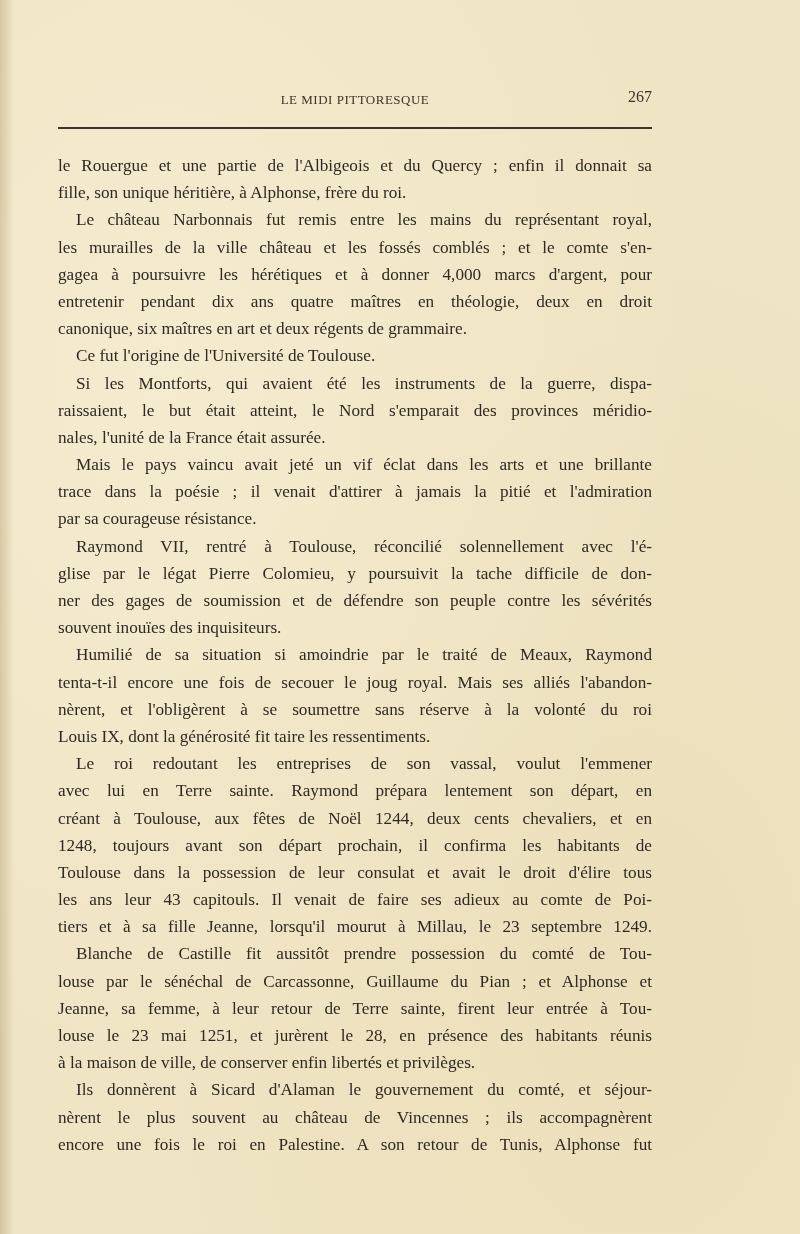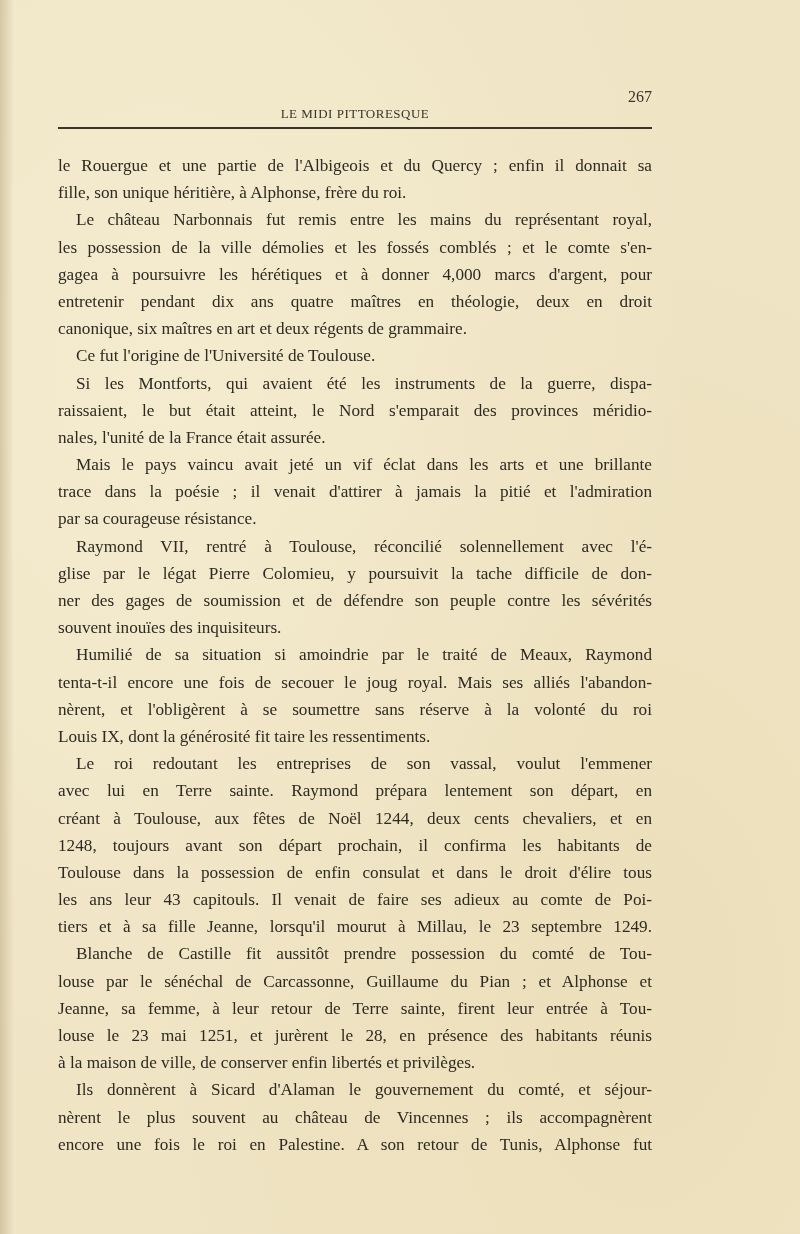--- a/index.html
+++ b/index.html
@@ -33,21 +33,20 @@
     }
     .running-title {
       position: absolute;
       left: 0;
       right: 0;
       top: 4px;
       text-align: center;
       font-size: 13px;
       letter-spacing: 0.5px;
       color: #3a342a;
-      margin-top: 14px;
     }
     .page-number {
       position: absolute;
       right: 0;
       top: 0;
       font-size: 16px;
       color: #3a342a;
     }
     .rule {
       position: absolute;
@@ -88,21 +87,21 @@
   <div class="running-title">LE MIDI PITTORESQUE</div>
   <div class="page-number">267</div>
 </div>
 
 <div class="rule"></div>
 
 <div class="body-text" id="body-text">
     <span class="line">le Rouergue et une partie de l'Albigeois et du Quercy ; enfin il donnait sa</span>
     <span class="line last">fille, son unique héritière, à Alphonse, frère du roi.</span>
     <span class="line indent">Le château Narbonnais fut remis entre les mains du représentant royal,</span>
-    <span class="line">les possession de la ville démolies et les fossés comblés ; et le comte s'en-</span>
+    <span class="line">les murailles de la ville château et les fossés comblés ; et le comte s'en-</span>
     <span class="line">gagea à poursuivre les hérétiques et à donner 4,000 marcs d'argent, pour</span>
     <span class="line">entretenir pendant dix ans quatre maîtres en théologie, deux en droit</span>
     <span class="line last">canonique, six maîtres en art et deux régents de grammaire.</span>
     <span class="line indent last">Ce fut l'origine de l'Université de Toulouse.</span>
     <span class="line indent">Si les Montforts, qui avaient été les instruments de la guerre, dispa-</span>
     <span class="line">raissaient, le but était atteint, le Nord s'emparait des provinces méridio-</span>
     <span class="line last">nales, l'unité de la France était assurée.</span>
     <span class="line indent">Mais le pays vaincu avait jeté un vif éclat dans les arts et une brillante</span>
     <span class="line">trace dans la poésie ; il venait d'attirer à jamais la pitié et l'admiration</span>
     <span class="line last">par sa courageuse résistance.</span>
@@ -111,21 +110,21 @@
     <span class="line">ner des gages de soumission et de défendre son peuple contre les sévérités</span>
     <span class="line last">souvent inouïes des inquisiteurs.</span>
     <span class="line indent">Humilié de sa situation si amoindrie par le traité de Meaux, Raymond</span>
     <span class="line">tenta-t-il encore une fois de secouer le joug royal. Mais ses alliés l'abandon-</span>
     <span class="line">nèrent, et l'obligèrent à se soumettre sans réserve à la volonté du roi</span>
     <span class="line last">Louis IX, dont la générosité fit taire les ressentiments.</span>
     <span class="line indent">Le roi redoutant les entreprises de son vassal, voulut l'emmener</span>
     <span class="line">avec lui en Terre sainte. Raymond prépara lentement son départ, en</span>
     <span class="line">créant à Toulouse, aux fêtes de Noël 1244, deux cents chevaliers, et en</span>
     <span class="line">1248, toujours avant son départ prochain, il confirma les habitants de</span>
-    <span class="line">Toulouse dans la possession de enfin consulat et dans le droit d'élire tous</span>
+    <span class="line">Toulouse dans la possession de leur consulat et avait le droit d'élire tous</span>
     <span class="line">les ans leur 43 capitouls. Il venait de faire ses adieux au comte de Poi-</span>
     <span class="line">tiers et à sa fille Jeanne, lorsqu'il mourut à Millau, le 23 septembre 1249.</span>
     <span class="line indent">Blanche de Castille fit aussitôt prendre possession du comté de Tou-</span>
     <span class="line">louse par le sénéchal de Carcassonne, Guillaume du Pian ; et Alphonse et</span>
     <span class="line">Jeanne, sa femme, à leur retour de Terre sainte, firent leur entrée à Tou-</span>
     <span class="line">louse le 23 mai 1251, et jurèrent le 28, en présence des habitants réunis</span>
     <span class="line last">à la maison de ville, de conserver enfin libertés et privilèges.</span>
     <span class="line indent">Ils donnèrent à Sicard d'Alaman le gouvernement du comté, et séjour-</span>
     <span class="line">nèrent le plus souvent au château de Vincennes ; ils accompagnèrent</span>
     <span class="line">encore une fois le roi en Palestine. A son retour de Tunis, Alphonse fut</span>

